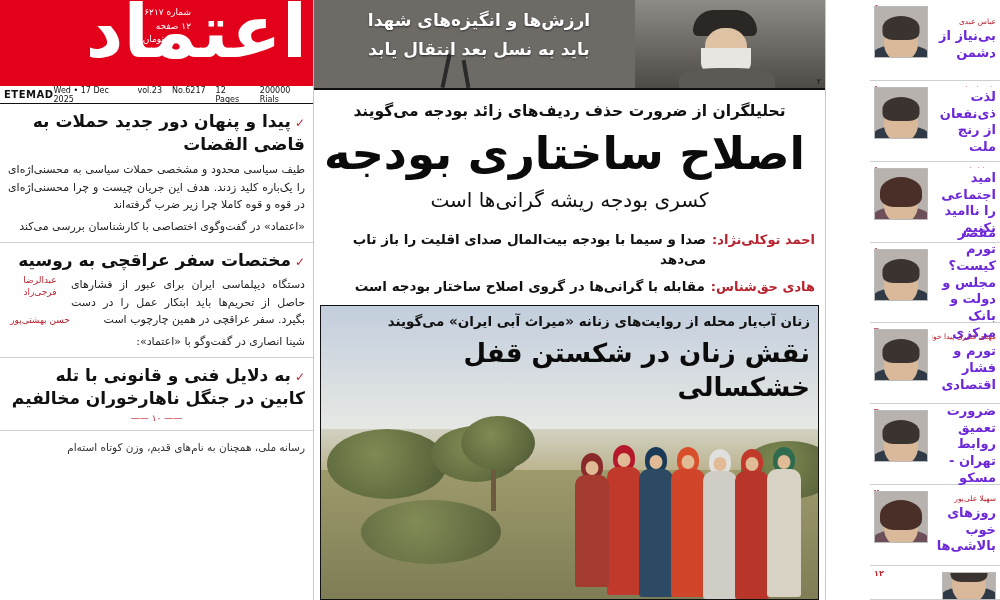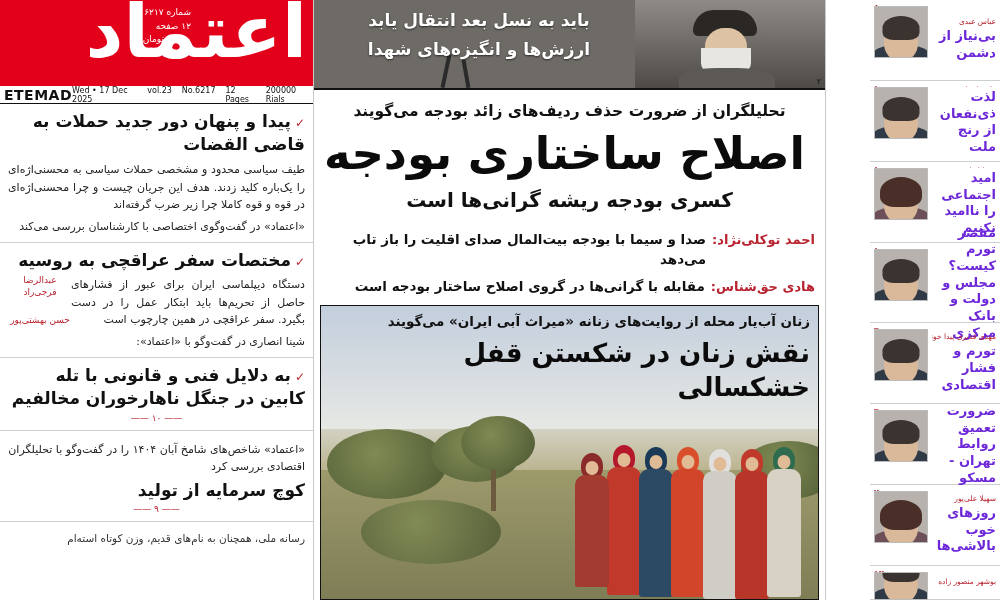--- a/index.html
+++ b/index.html
@@ -204,21 +204,21 @@
   .main-headline {
     font-size: 45px;
     font-weight: bold;
     letter-spacing: -1px;
     line-height: 1.15;
     margin: 6px 10px 6px 0;
     color: #0b0b0b;
   }
   .subhead {
     font-size: 20px;
-    font-weight: bold;
+    font-weight: normal;
     line-height: 1.4;
     color: #111;
     margin-bottom: 8px;
   }
   .bullet-line {
     display: flex;
     flex-direction: row;
     align-items: baseline;
     justify-content: flex-start;
     gap: 6px;
@@ -336,21 +336,21 @@
     display: flex;
     align-items: center;
     justify-content: space-between;
     padding: 0 4px;
     font-size: 8px;
     color: #111;
     direction: ltr;
   }
   .masthead-bar .etemad-latin {
     font-weight: bold;
-    font-size: 14px;
+    font-size: 10px;
     letter-spacing: 0.5px;
   }
   .masthead-bar .bits { display:flex; gap:10px; }
 
   .lead-item {
     border-bottom: 1px solid #cfcfcf;
     padding: 6px 8px 7px 8px;
     text-align: right;
     position: relative;
   }
@@ -498,24 +498,20 @@
       </div>
       <div class="op-photo female">
         <span class="shoulders"></span>
           <span class="face"></span>
           <span class="hair"></span>
       </div>
     </div>
 
     <div class="op-item" style="flex:0 0 34px;">
       <span class="op-num">۱۲</span>
-      <div class="op-text">
-        <div class="op-author">بوشهر منصور زاده</div>
-        <div class="op-title"></div>
-      </div>
       <div class="op-photo" style="height:28px;">
         <span class="shoulders"></span>
           <span class="face"></span>
           <span class="hair"></span>
       </div>
     </div>
 
   </div>
 
   <div class="mid-col">
@@ -523,22 +519,22 @@
     <div class="mid-banner">
       <div class="leader-photo">
         <span class="turban"></span>
           <span class="face2"></span>
           <span class="beard"></span>
           <span class="body2"></span>
       </div>
       <span class="mic"></span>
       <span class="mic2"></span>
       <div class="banner-lines">
+        <div>ارزش‌ها و انگیزه‌های شهدا</div>
         <div>باید به نسل بعد انتقال یابد</div>
-        <div>ارزش‌ها و انگیزه‌های شهدا</div>
       </div>
       <span class="banner-caption-num">۲</span>
     </div>
 
     <div class="mid-head">
       <div class="kicker">تحلیلگران از ضرورت حذف ردیف‌های زائد بودجه می‌گویند</div>
       <div class="main-headline">اصلاح ساختاری بودجه</div>
       <div class="subhead">کسری بودجه ریشه گرانی‌ها است</div>
     </div>
 
@@ -650,25 +646,20 @@
       <div class="lead-quote">شینا انصاری در گفت‌وگو با «اعتماد»:</div>
     </div>
 
     <div class="lead-item">
       <div class="lead-title">
         <span class="check">✓</span><span>به دلایل فنی و قانونی با تله کابین در جنگل ناهارخوران مخالفیم</span>
       </div>
       <div class="divider-dash">—— ۱۰ ——</div>
     </div>
 
-    <div class="lead-item">
-      <div class="lead-quote">«اعتماد» شاخص‌های شامخ آبان ۱۴۰۴ را در گفت‌وگو با تحلیلگران اقتصادی بررسی کرد</div>
-      <div class="lead-title" style="margin-top:4px;">کوچ سرمایه از تولید</div>
-      <div class="divider-dash">—— ۹ ——</div>
-    </div>
 
     <div class="lead-item" style="border-bottom:none;">
       <div class="lead-sub">رسانه ملی، همچنان به نام‌های قدیم، وزن‌ کوتاه استه‌ام</div>
     </div>
 
   </div>
 
 </div>
 
 </body></html>

